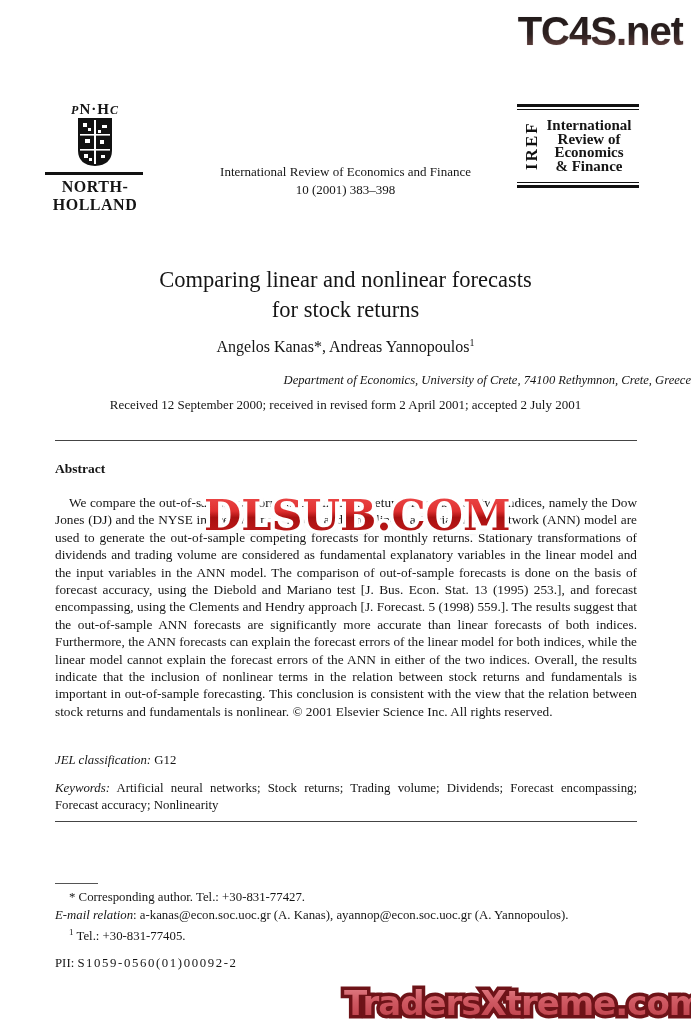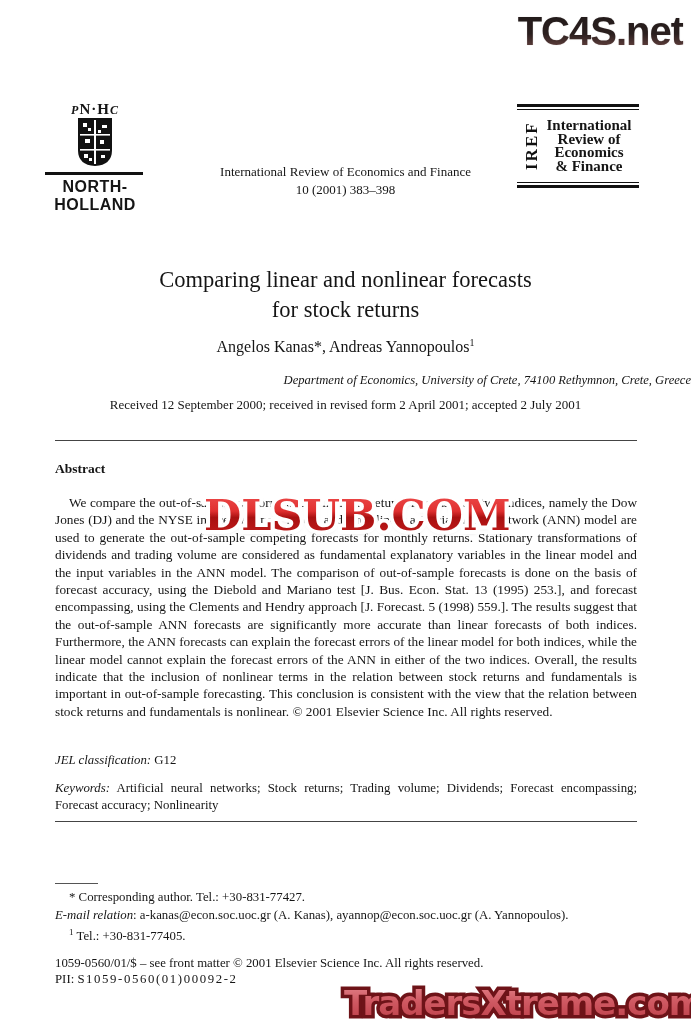--- a/index.html
+++ b/index.html
@@ -41,21 +41,21 @@
     -webkit-background-clip:text; background-clip:text; color:transparent;
   }
 
   
   .nh-block { position:absolute; left:45px; top:95px; width:100px; text-align:center; }
   .nh-monogram { font-size:15px; font-weight:bold; letter-spacing:1px; line-height:14px; }
   .nh-monogram .swash { font-style:italic; font-size:12px; }
   .nh-shield { display:block; margin:0 auto; }
   .nh-rule { position:absolute; left:45px; top:165px; width:98px; height:3px; background:#111; }
   .nh-name { position:absolute; left:30px; top:171px; width:130px; text-align:center;
-    font-family:Liberation Sans, sans-serif; font-weight:bold; font-size:16px; letter-spacing:0.5px; }
+    font-family:Liberation Serif, serif; font-weight:bold; font-size:16px; letter-spacing:0.5px; }
 
   .jheader { position:absolute; left:0; top:156px; width:691px; text-align:center;
     font-size:13px; line-height:18px; }
 
   .iref-box { position:absolute; left:517px; top:97px; width:122px; }
   .iref-rule { height:3px; background:#111; }
   .iref-rule.thin { height:1px; margin-top:2px; }
   .iref-body { display:flex; align-items:center; padding:6px 0 6px 8px; height:72px; }
   .iref-acronym {
     writing-mode:vertical-rl; transform:rotate(180deg);
@@ -168,21 +168,20 @@
   <div class="rule-full rule-keywords-bottom"></div>
 
   <div class="rule-footnote"></div>
   <div class="footnotes">
     <div class="fn-indent">* Corresponding author. Tel.: +30-831-77427.</div>
     <div><span class="ital">E-mail relation</span><span>: a-kanas@econ.soc.uoc.gr (A. Kanas), ayannop@econ.soc.uoc.gr (A. Yannopoulos).</span></div>
     <div class="fn-indent"><sup>1</sup><span> Tel.: +30-831-77405.</span></div>
   </div>
 
   <div class="imprint">
-    <div>1059-0560/01/$ – see front matter © 2001 Elsevier Science Inc. All rights reserved.</div>
     <div><span>PII: </span><span class="pii-value">S1059-0560(01)00092-2</span></div>
   </div>
 
   <div class="wm-stack traders">
     <span class="layer outline">TradersXtreme.com</span>
     <span class="layer fill">TradersXtreme.com</span>
   </div>
 
 </div>
 

